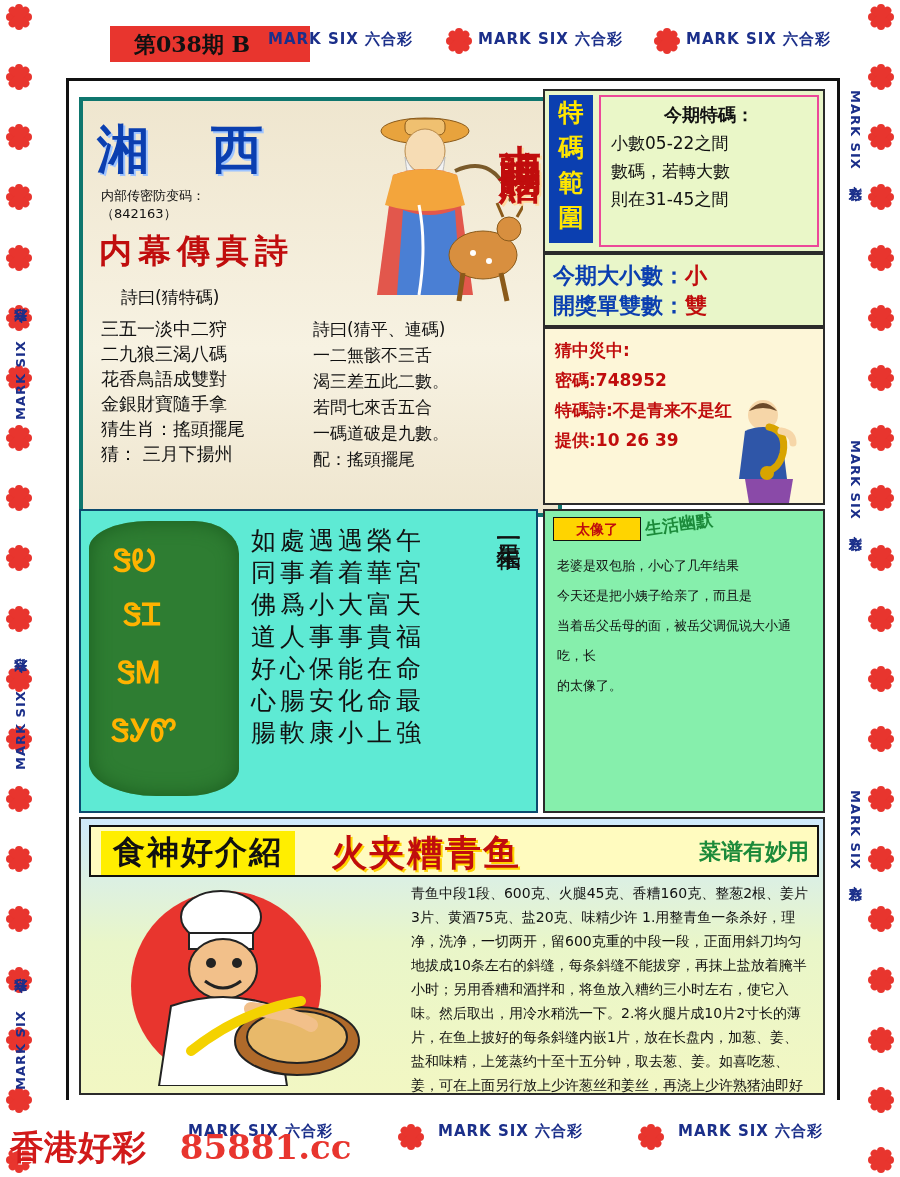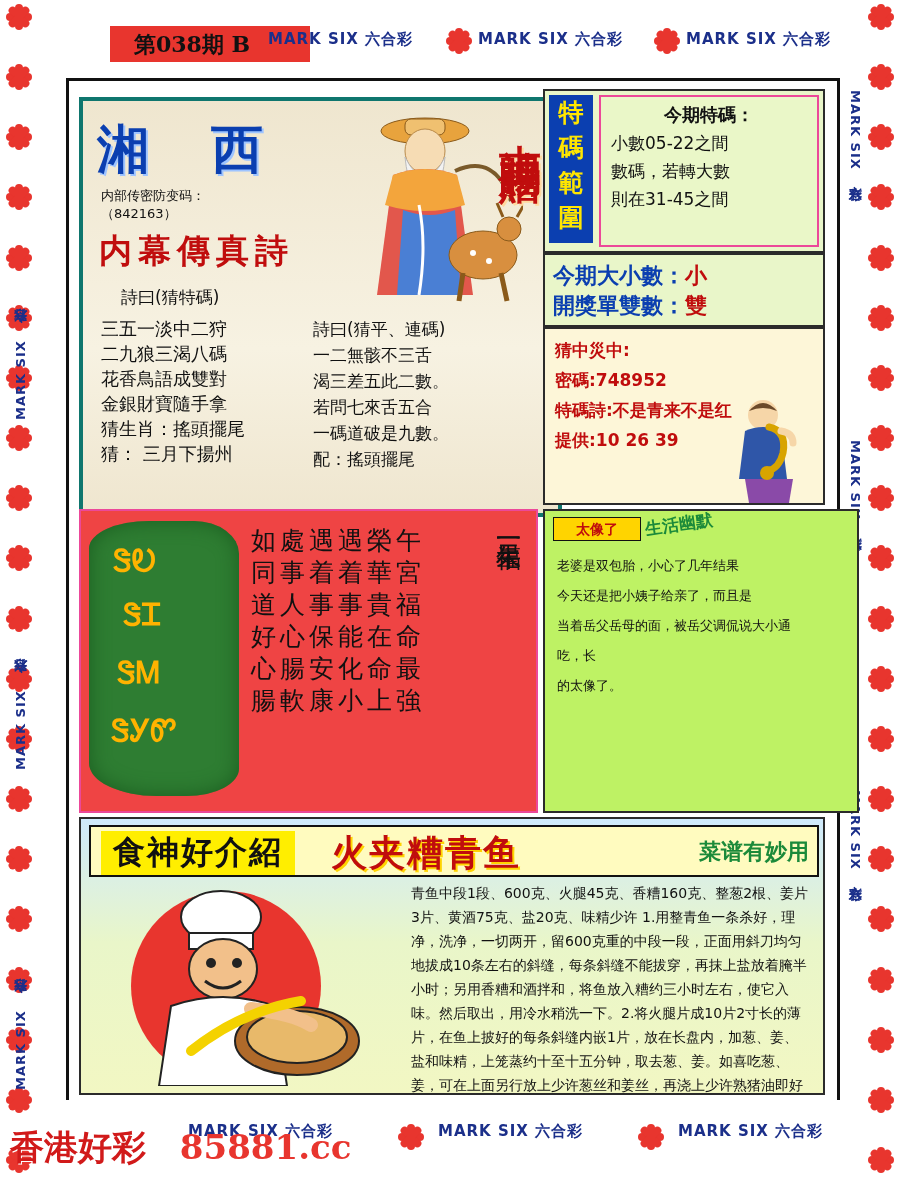--- a/index.html
+++ b/index.html
@@ -70,33 +70,33 @@
   .p3-l1{position:absolute;left:8px;top:6px;font-size:22px;font-weight:bold;color:#0b3fb0;}
   .p3-l2{position:absolute;left:8px;top:36px;font-size:22px;font-weight:bold;color:#0b3fb0;}
   .p3-v{color:#c00d0d;}
 
   .panel4{position:absolute;left:474px;top:246px;width:278px;height:174px;border:2px solid #2b2b2b;background:#fdf6d8;}
   .p4-line{position:absolute;left:10px;font-size:17px;color:#c00d0d;font-weight:bold;}
   
   .sax{position:absolute;right:2px;bottom:0;width:110px;height:110px;}
 
   
-  .panel5{position:absolute;left:10px;top:428px;width:455px;height:300px;border:2px solid #ec4899;background:#ef4444;overflow:hidden;}
+  .panel5{position:absolute;left:10px;top:428px;width:455px;height:300px;border:2px solid #0c4a6e;background:#5eead4;overflow:hidden;}
   .stone{position:absolute;left:8px;top:10px;width:150px;height:275px;background:#2e7d32;
      border-radius:40% 30% 35% 45%/10% 12% 10% 12%;
      box-shadow:inset 0 0 20px #1b5e20;}
   .stone-ch{position:absolute;color:#ffb300;font-size:30px;font-weight:bold;
      font-family:"DejaVu Serif","Liberation Serif",serif;}
   .poem{position:absolute;left:170px;top:14px;font-size:25px;color:#111;line-height:32px;
      font-family:"DejaVu Serif","Liberation Serif",serif;letter-spacing:4px;}
   .poem-last{position:absolute;right:12px;top:14px;font-size:25px;color:#111;line-height:32px;
      writing-mode:vertical-rl;font-family:"DejaVu Serif","Liberation Serif",serif;}
 
   
-  .panel6{position:absolute;left:474px;top:428px;width:278px;height:300px;border:2px solid #2b2b2b;background:#bef264;padding-left:34px;}
+  .panel6{position:absolute;left:474px;top:428px;width:278px;height:300px;border:2px solid #2b2b2b;background:#86efac;}
   .joke-tab{position:absolute;left:8px;top:6px;width:86px;height:22px;background:#ffd400;border:1px solid #111;
      font-size:14px;font-weight:bold;color:#c00d0d;text-align:center;line-height:22px;}
   .joke-tag{position:absolute;left:100px;top:2px;font-size:17px;font-weight:bold;color:#1b8a3a;
      transform:rotate(-8deg);}
   .joke-body{position:absolute;left:12px;top:40px;width:250px;font-size:13px;color:#111;line-height:30px;}
 
   
   .panel7{position:absolute;left:10px;top:736px;width:742px;height:274px;border:2px solid #2b2b2b;
      background:linear-gradient(180deg,#cfeafc 0%,#e9f6c9 45%,#f2f7c3 100%);overflow:hidden;}
   .ss-banner{position:absolute;left:8px;top:6px;width:726px;height:48px;background:#fffbbf;border:2px solid #111;}
@@ -459,20 +459,21 @@
     <div class="panel5">
       <div class="stone">
         <div class="stone-ch" style="left:24px;top:22px;">ᏕᎧ</div>
         <div class="stone-ch" style="left:34px;top:76px;">ᏕᏆ</div>
         <div class="stone-ch" style="left:28px;top:134px;">ᏕᎷ</div>
         <div class="stone-ch" style="left:22px;top:192px;">ᏕᎩᏛ</div>
       </div>
       <div class="poem">
         <div>如處遇遇榮午</div>
         <div>同事着着華宮</div>
+        <div>佛爲小大富天</div>
         <div>道人事事貴福</div>
         <div>好心保能在命</div>
         <div>心腸安化命最</div>
         <div>腸軟康小上強</div>
       </div>
       <div class="poem-last">午一一一天福星</div>
     </div>
 
     <div class="panel6">
       <div class="joke-tab">太像了</div>

